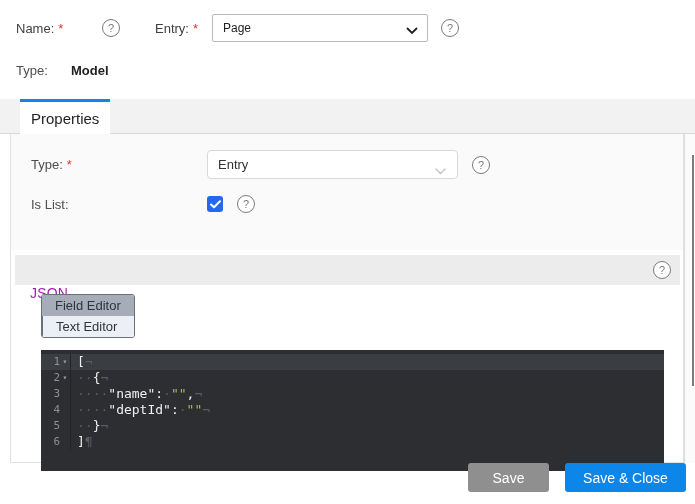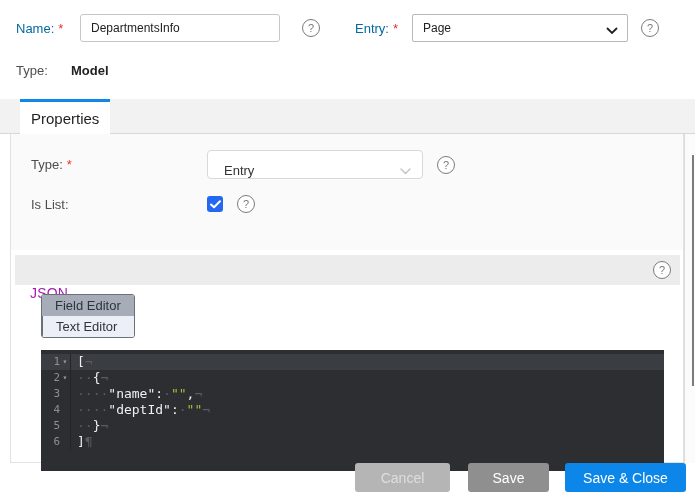--- a/index.html
+++ b/index.html
@@ -5,21 +5,21 @@
   * { margin:0; padding:0; box-sizing:border-box; }
   html,body { background:#fff; }
   .stage {
     position:relative; width:695px; height:504px; overflow:hidden;
     background:#fff; font-family:"Liberation Sans", sans-serif; color:#444;
   }
 
   
   .top-form { position:relative; height:99px; background:#fff; }
   .frow1 { position:absolute; top:14px; left:0; right:0; height:28px; display:flex; align-items:center; }
-  .lbl { font-size:13px; color:#0369a1; white-space:nowrap; }
+  .lbl { font-size:13px; color:#404040; white-space:nowrap; }
   .req { color:#e5322e; margin-left:4px; font-size:13px; }
   .name-lbl-box { margin-left:16px; width:64px; display:flex; }
   .txt-input {
     width:200px; height:28px; border:1px solid #c6c6c6; border-radius:3px;
     font-family:"Liberation Sans",sans-serif; font-size:12px; color:#222;
     padding:0 10px; outline:none; background:#fff;
   }
   .help {
     width:18px; height:18px; border:1.5px solid #7b7b7b; border-radius:50%;
     color:#7b7b7b; font-size:11px; display:flex; align-items:center; justify-content:center;
@@ -55,23 +55,23 @@
   
   .container {
     margin-left:10px; width:674px; height:329px; background:#fff;
     border:1px solid #e2e2e2; border-top:none;
   }
   .props-panel { background:#fafafa; height:116px; padding:16px 0 0 20px; }
   .prow { display:flex; align-items:center; }
   .prow + .prow { margin-top:16px; }
   .prow .plbl { width:176px; display:flex; font-size:13px; color:#4d4d4d; }
   .dropdown {
-    position:relative; width:216px; height:29px; background:#fff;
-    border:1px solid #d9d9d9; border-radius:4px; display:flex; align-items:flex-end;
-    font-size:13px; color:#333; padding:0 16px; cursor:pointer;
+    position:relative; width:251px; height:29px; background:#fff;
+    border:1px solid #d9d9d9; border-radius:4px; display:flex; align-items:center;
+    font-size:13px; color:#333; padding:0 10px; cursor:pointer;
   }
   .dropdown .chev { position:absolute; right:11px; top:12px; }
   .help-entry { margin-left:14px; }
   .checkbox {
     width:16px; height:16px; border-radius:3px; background:#2468f2;
     display:flex; align-items:center; justify-content:center; cursor:pointer;
   }
   .help-islist { margin-left:14px; }
 
   
@@ -127,21 +127,20 @@
 <body>
 
 <div class="stage">
 
   <div class="top-form">
     <div class="frow1">
       <span class="name-lbl-box">
         <span class="lbl">Name:</span>
         <span class="req">*</span>
       </span>
-      <input class="txt-input" type="text" value="DepartmentsInfo" style="">
       <span class="help help-name">?</span>
 
       <span class="owner-lbl-box">
         <span class="lbl">Entry:</span>
         <span class="req">*</span>
       </span>
       <span class="select-wrap">
         <span class="select-box">
           <span>Page</span>
           <span class="chev">
@@ -247,21 +246,20 @@
           <span class="gut">
             <span>6</span>
             <span class="fold"></span>
           </span>
           <span class="code"><span class="tok-plain">]</span><span class="tok-invisible">¶</span></span>
         </div>
       </div>
   </div>
 
   <div class="footer">
-    <button class="btn btn-cancel">Cancel</button>
     <button class="btn btn-save">Save</button>
     <button class="btn btn-saveclose">Save &amp; Close</button>
   </div>
 
   <div class="scrollbar">
     <div class="scroll-thumb"></div>
   </div>
 
 </div>
 

